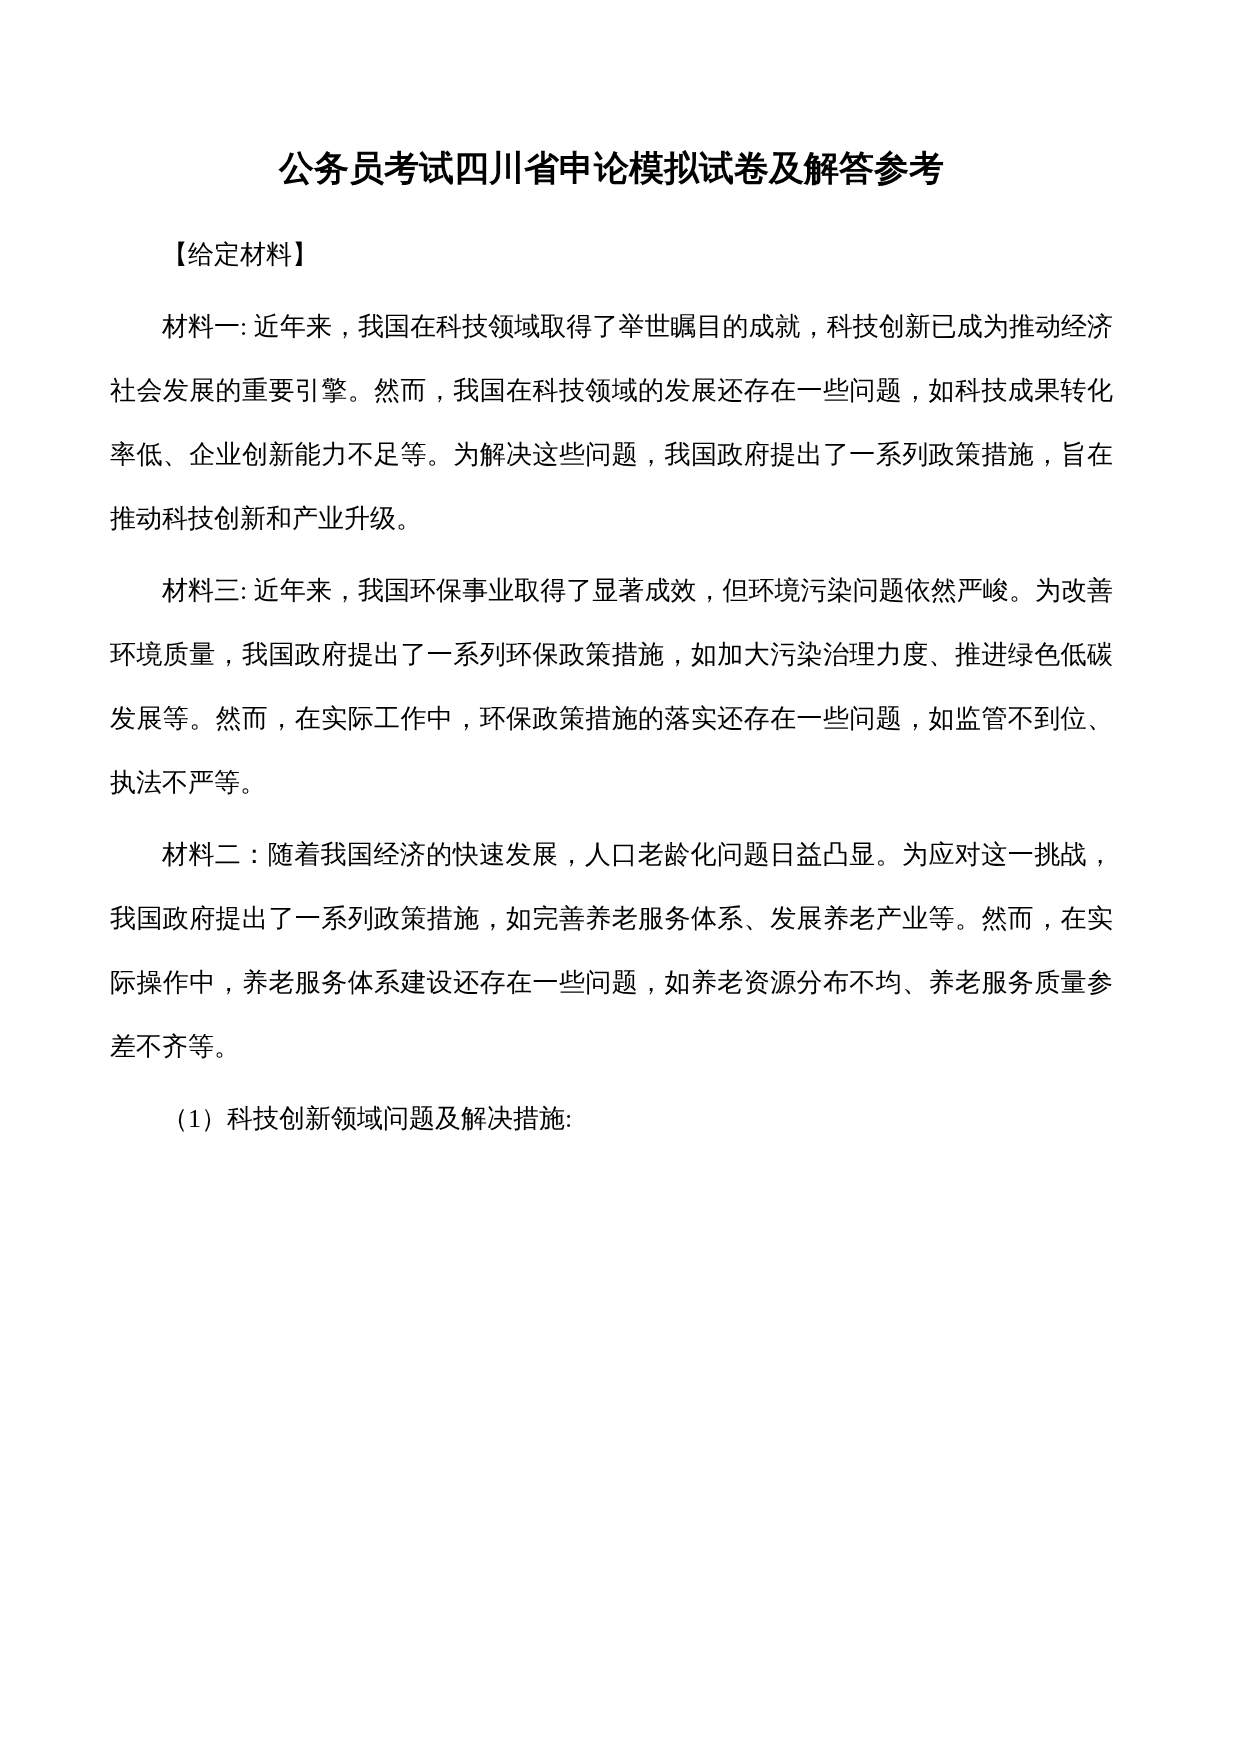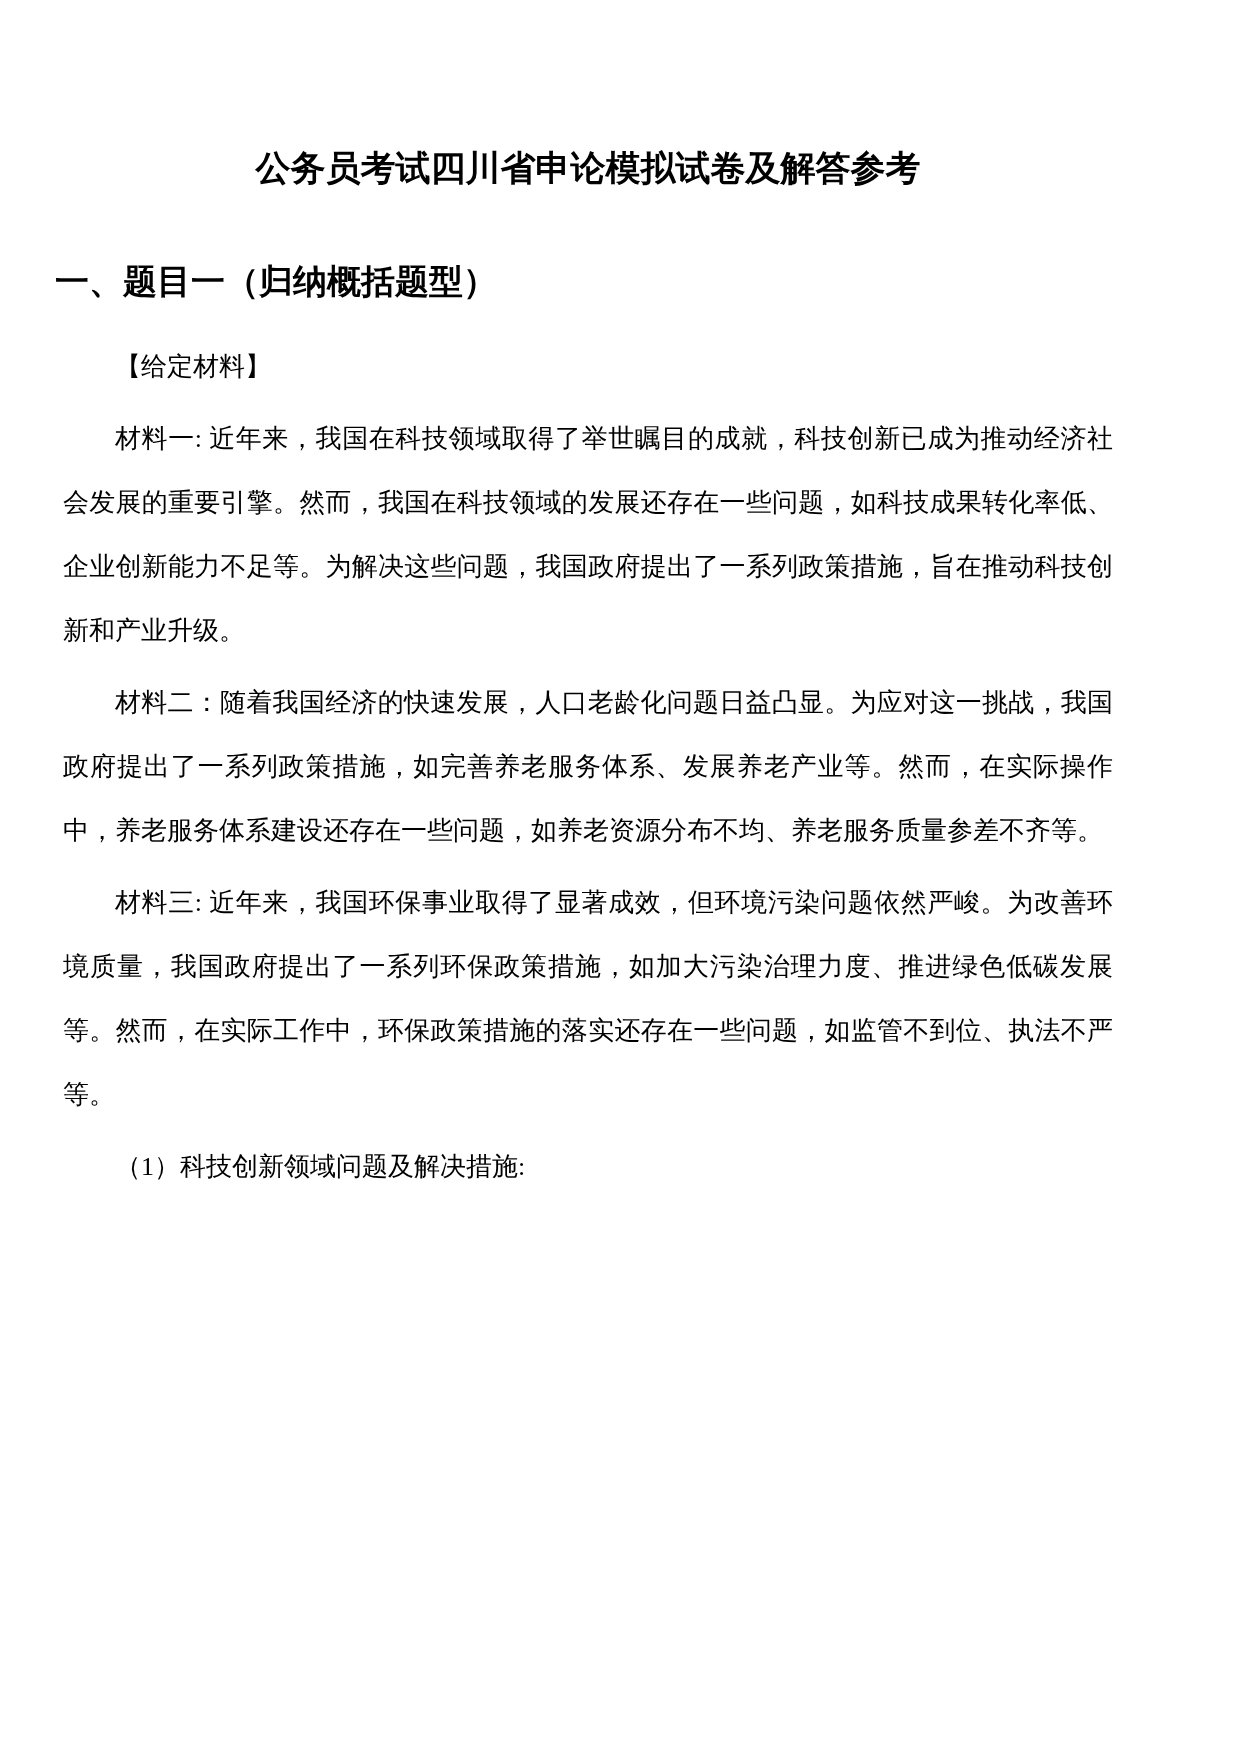--- a/index.html
+++ b/index.html
@@ -8,21 +8,21 @@
     background: #ffffff;
   }
   .page {
     position: relative;
     width: 1241px;
     height: 1754px;
     box-sizing: border-box;
     margin: 0 auto;
     background: #ffffff;
     color: #000000;
-    padding: 148px 120px 0 55px;
+    padding: 148px 120px 0 102px;
     font-family: "Liberation Serif", "DejaVu Serif", serif;
     overflow: hidden;
   }
   .doc-title {
     margin: 0;
     font-size: 35px;
     font-weight: bold;
     line-height: 42px;
     text-align: center;
     white-space: nowrap;
@@ -46,31 +46,30 @@
     text-indent: 2em;
   }
 </style>
 </head>
 <body>
 
 <div class="page">
 
   <h1 class="doc-title">公务员考试四川省申论模拟试卷及解答参考</h1>
 
-  <h2 class="section-heading">一、题目一（归纳概括题型）</h2>
 
   <div class="doc-body">
 
     <p class="para">【给定材料】</p>
 
     <p class="para">材料一: 近年来，我国在科技领域取得了举世瞩目的成就，科技创新已成为推动经济社会发展的重要引擎。然而，我国在科技领域的发展还存在一些问题，如科技成果转化率低、企业创新能力不足等。为解决这些问题，我国政府提出了一系列政策措施，旨在推动科技创新和产业升级。</p>
 
+    <p class="para">材料三: 近年来，我国环保事业取得了显著成效，但环境污染问题依然严峻。为改善环境质量，我国政府提出了一系列环保政策措施，如加大污染治理力度、推进绿色低碳发展等。然而，在实际工作中，环保政策措施的落实还存在一些问题，如监管不到位、执法不严等。</p>
+
     <p class="para">材料二：随着我国经济的快速发展，人口老龄化问题日益凸显。为应对这一挑战，我国政府提出了一系列政策措施，如完善养老服务体系、发展养老产业等。然而，在实际操作中，养老服务体系建设还存在一些问题，如养老资源分布不均、养老服务质量参差不齐等。</p>
-
-    <p class="para">材料三: 近年来，我国环保事业取得了显著成效，但环境污染问题依然严峻。为改善环境质量，我国政府提出了一系列环保政策措施，如加大污染治理力度、推进绿色低碳发展等。然而，在实际工作中，环保政策措施的落实还存在一些问题，如监管不到位、执法不严等。</p>
 
 
 
 
 
     <p class="para">（1）科技创新领域问题及解决措施:</p>
 
   </div>
 </div>
 

